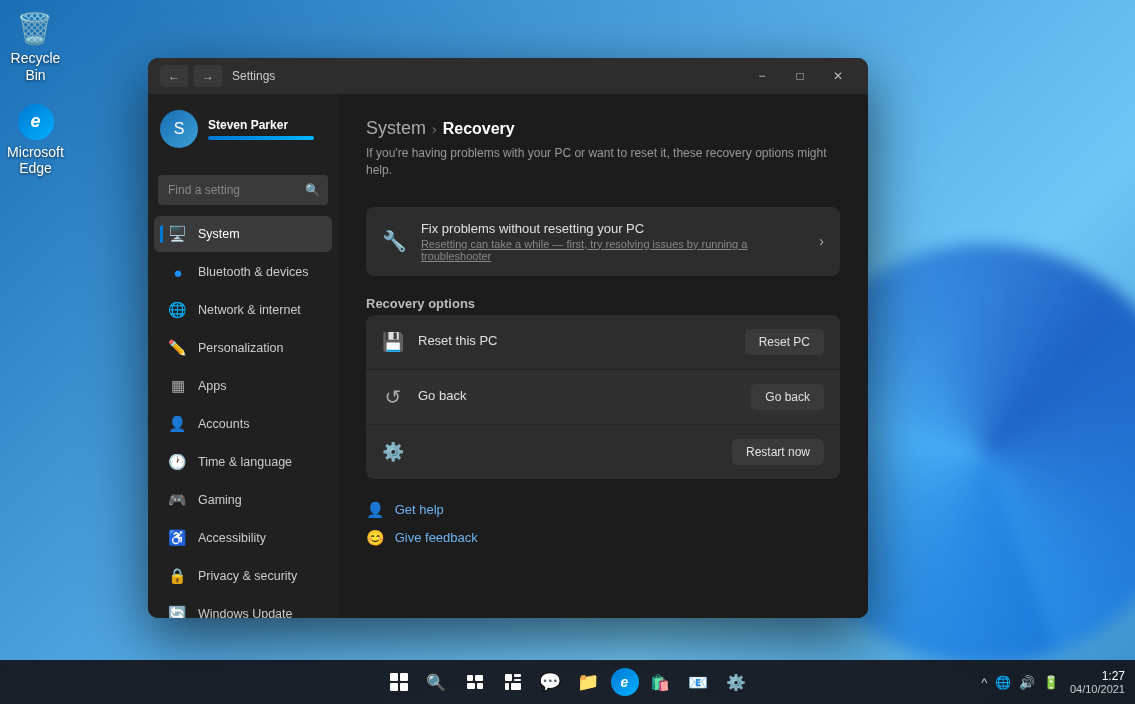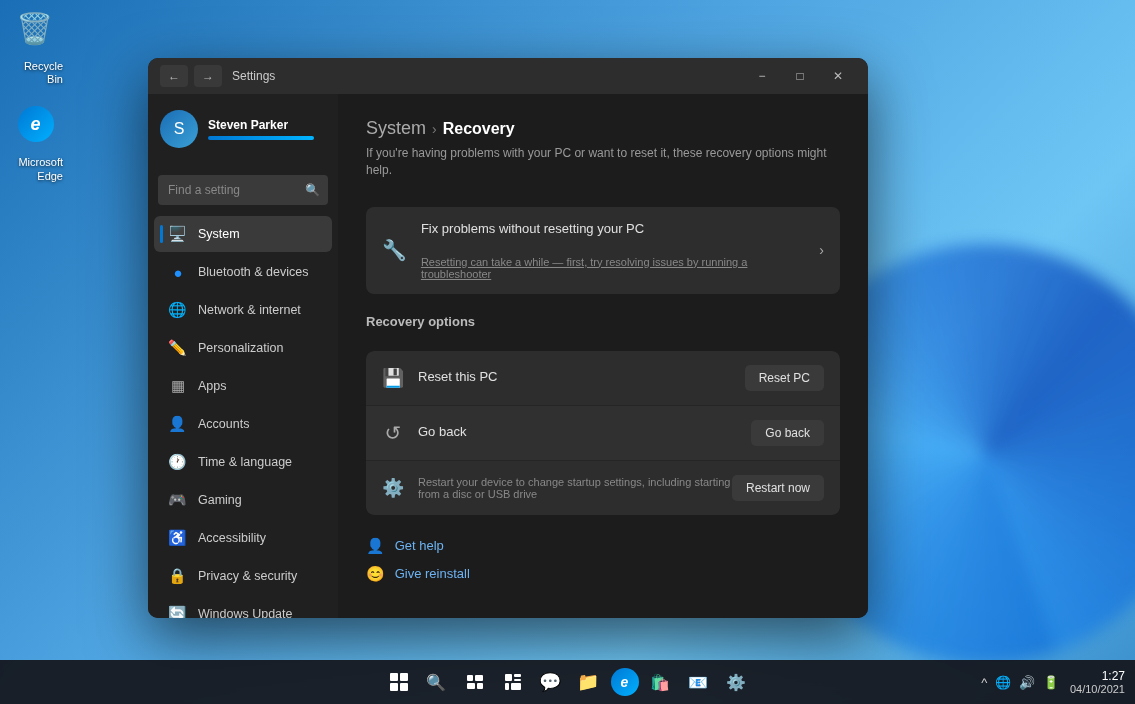--- a/index.html
+++ b/index.html
@@ -52,26 +52,25 @@
       cursor: pointer;
     }
     .desktop-icon .icon-img {
       width: 36px;
       height: 36px;
       display: flex;
       align-items: center;
       justify-content: center;
     }
     .desktop-icon .icon-label {
-      font-size: 11px;
+      font-size: 14px;
       color: #fff;
-      text-align: right;
+      text-align: center;
       text-shadow: 0 1px 3px rgba(0,0,0,0.7);
       line-height: 1.2;
-      margin-top: 10px;
     }
     .edge-icon {
       width: 34px;
       height: 34px;
       border-radius: 50%;
       background: linear-gradient(135deg, #0078d4, #00b0ff);
       display: flex;
       align-items: center;
       justify-content: center;
       font-size: 20px;
@@ -357,30 +356,30 @@
       display: flex;
       align-items: center;
       justify-content: space-between;
       margin-bottom: 20px;
       cursor: pointer;
       transition: background 0.1s;
     }
     .fix-card-left { display: flex; align-items: center; gap: 14px; }
     .fix-card-icon { color: #aaa; font-size: 20px; }
     .fix-card-text { }
-    .fix-card-title { font-size: 13px; font-weight: 500; color: #e0e0e0; margin-bottom: 20px; }
+    .fix-card-title { font-size: 13px; font-weight: 500; color: #e0e0e0; margin-bottom: 2px; }
     .fix-card-desc { font-size: 11px; color: #888; text-decoration: underline; }
     .fix-card-arrow { color: #aaa; font-size: 14px; }
 
     
     .section-title {
       font-size: 13px;
       font-weight: 600;
       color: #bbb;
-      margin-bottom: 22px;
+      margin-bottom: 4px;
     }
 
     
     .option-card {
       background: #2d2d2d;
       border-radius: 8px;
       padding: 14px 16px;
       display: flex;
       align-items: center;
       justify-content: space-between;
@@ -597,35 +596,34 @@
                 <div class="option-title">Go back</div>
               </div>
             </div>
             <button class="option-btn">Go back</button>
           </div>
 
           <div class="option-card">
             <div class="option-left">
               <span class="option-icon">⚙️</span>
               <div>
-                <div class="option-desc">Restart your device to change startup settings, including starting from a disc or USB drive</div>
               </div>
             </div>
             <button class="option-btn">Restart now</button>
           </div>
         </div>
 
         <div class="help-links">
           <div class="help-link">
             <span class="help-link-icon">👤</span>
             <span>Get help</span>
           </div>
           <div class="help-link">
             <span class="help-link-icon">😊</span>
-            <span>Give reinstall</span>
+            <span>Give feedback</span>
           </div>
         </div>
 
       </div>
     </div>
   </div>
 
   <div class="taskbar">
     <div class="taskbar-left">
       

